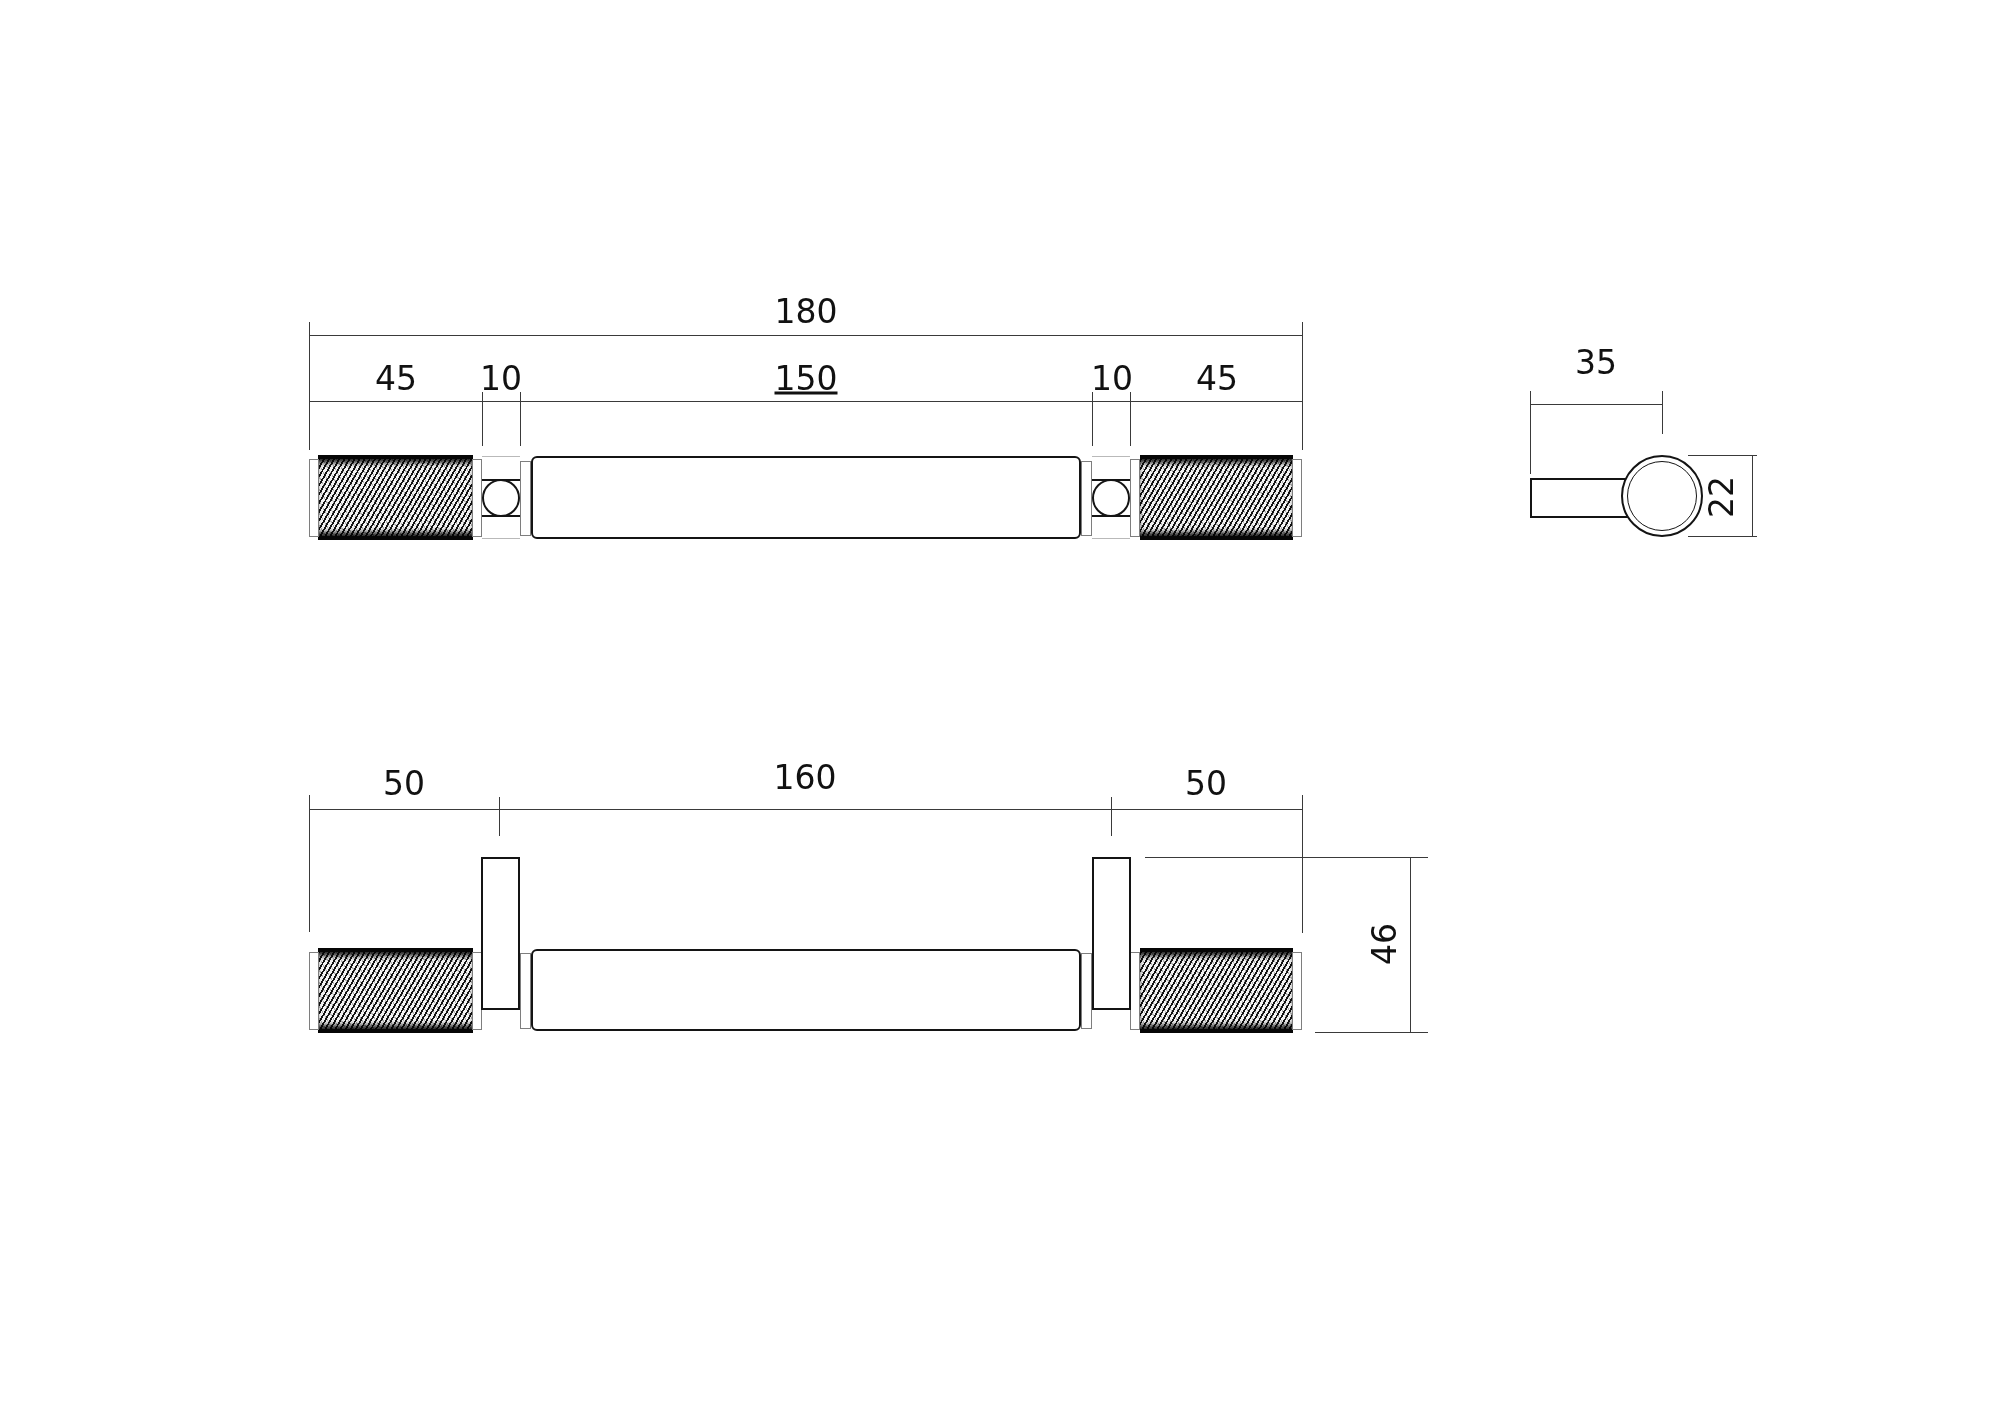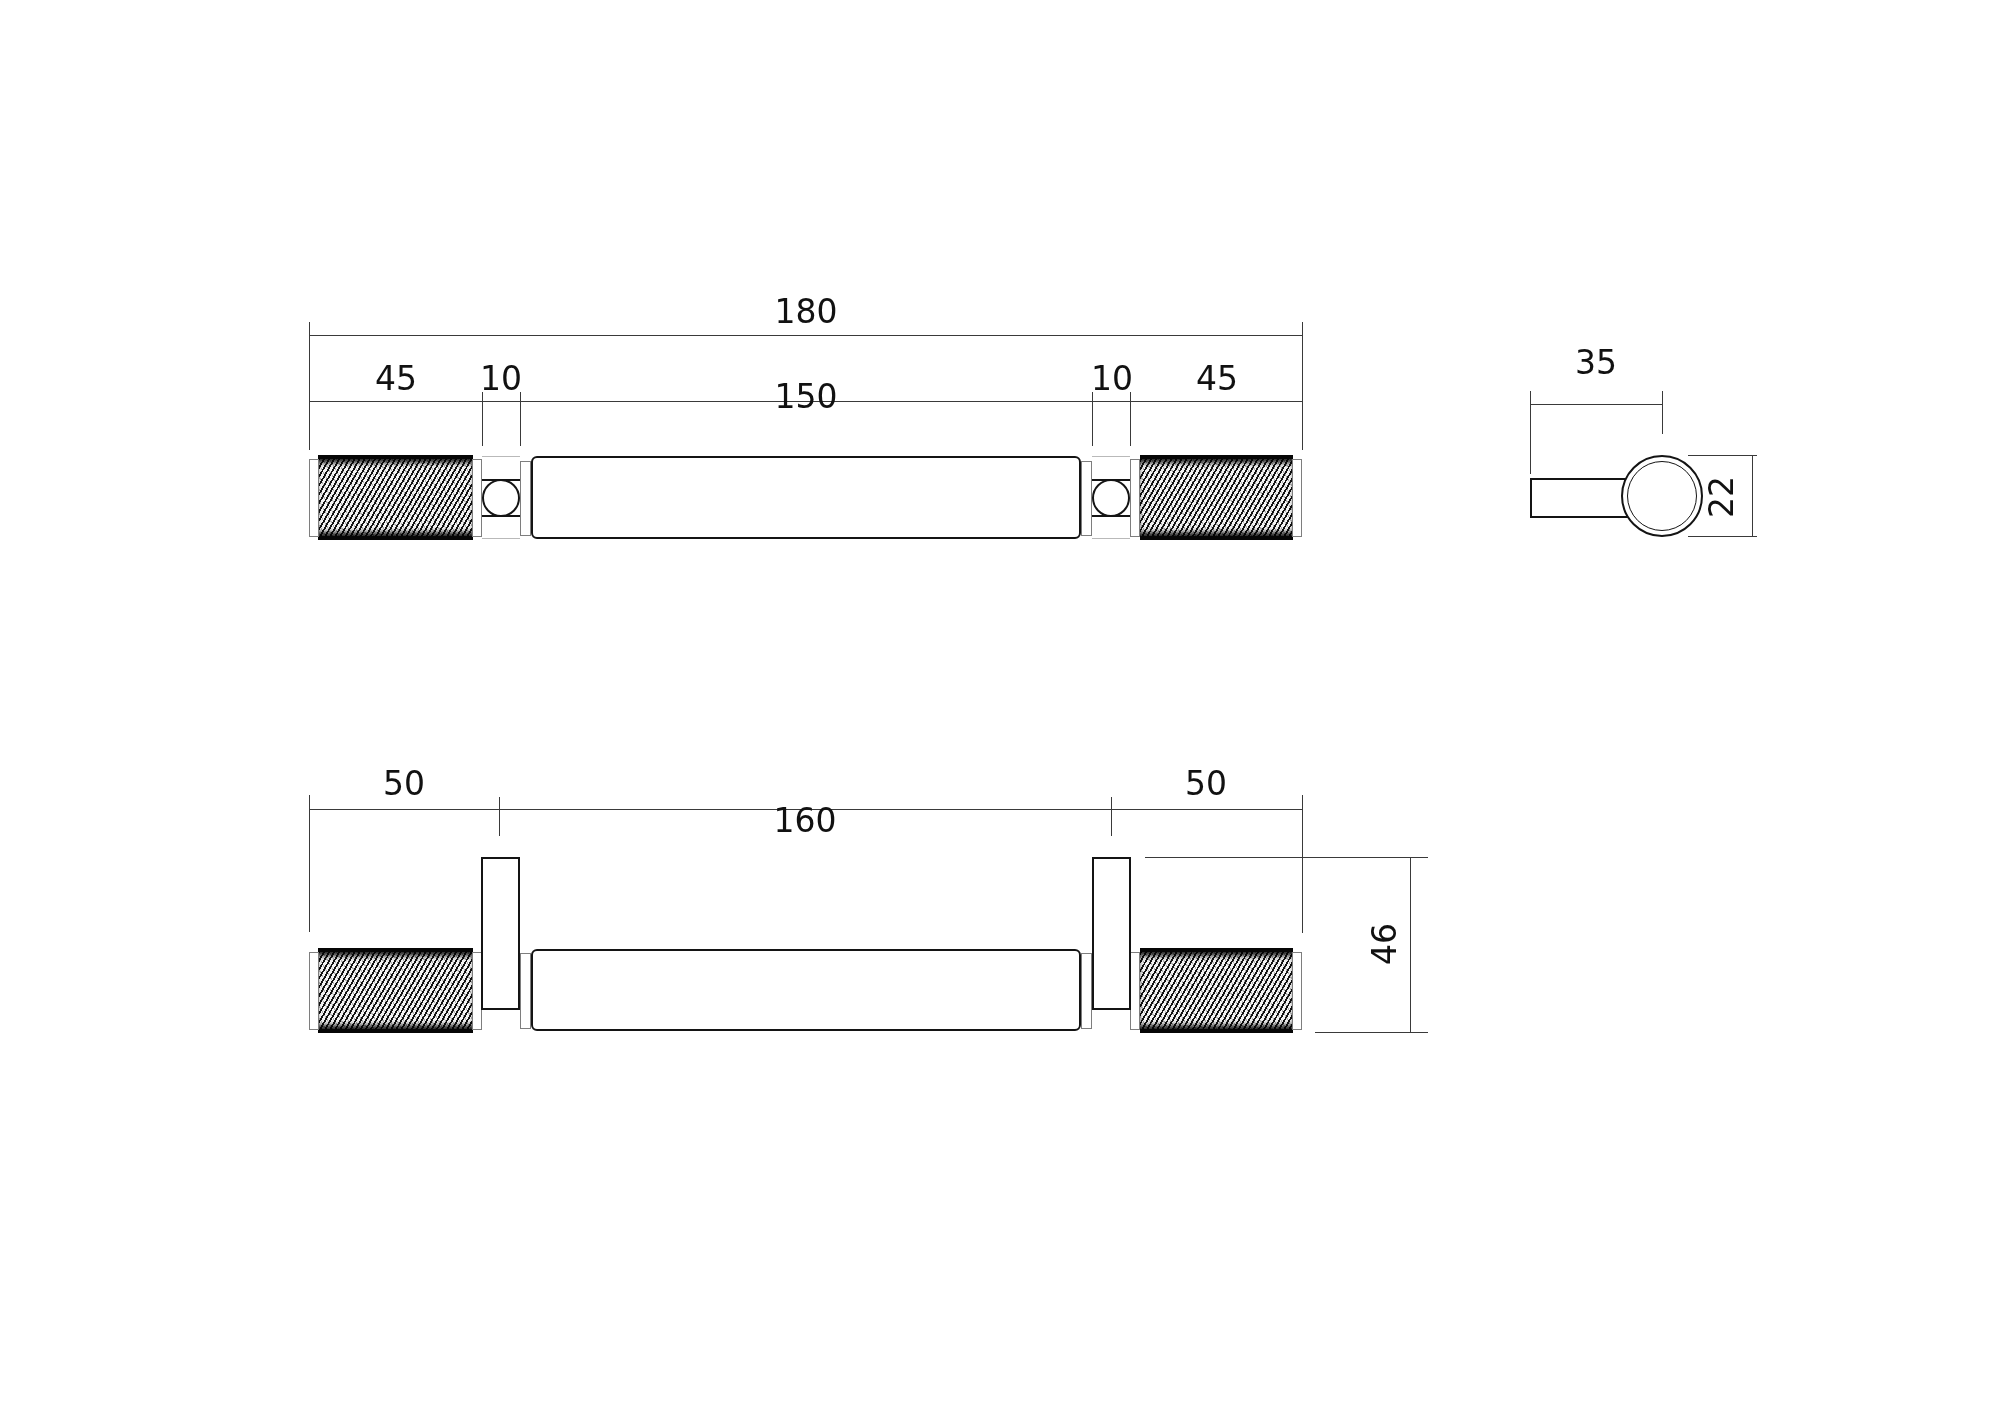--- a/index.html
+++ b/index.html
@@ -43,21 +43,21 @@
 
     <div class="vline" style="left:309px;top:322px;height:128px;"></div>
     <div class="vline" style="left:1302px;top:322px;height:128px;"></div>
     <div class="vline" style="left:482px;top:392px;height:54px;"></div>
     <div class="vline" style="left:520px;top:392px;height:54px;"></div>
     <div class="vline" style="left:1092px;top:392px;height:54px;"></div>
     <div class="vline" style="left:1130px;top:392px;height:54px;"></div>
 
     <div class="dim-label" style="left:396px;top:378px;">45</div>
     <div class="dim-label" style="left:501px;top:378px;">10</div>
-    <div class="dim-label" style="left:806px;top:396px;">150</div>
+    <div class="dim-label" style="left:806px;top:378px;text-decoration:underline;">150</div>
     <div class="dim-label" style="left:1112px;top:378px;">10</div>
     <div class="dim-label" style="left:1217px;top:378px;">45</div>
 
     <div class="gline" style="left:482px;top:456px;width:38px;"></div>
     <div class="gline" style="left:482px;top:538px;width:38px;"></div>
     <div class="gline" style="left:1092px;top:456px;width:38px;"></div>
     <div class="gline" style="left:1092px;top:538px;width:38px;"></div>
 
     <div class="hline" style="left:482px;top:479px;width:38px;height:2px;background:#141414;"></div>
     <div class="hline" style="left:482px;top:515px;width:38px;height:2px;background:#141414;"></div>
@@ -99,21 +99,21 @@
   </div>
 
   <div>
 
     <div class="hline" style="left:309px;top:809px;width:993px;"></div>
     <div class="vline" style="left:309px;top:795px;height:137px;"></div>
     <div class="vline" style="left:1302px;top:795px;height:138px;"></div>
     <div class="vline" style="left:499px;top:797px;height:39px;"></div>
     <div class="vline" style="left:1111px;top:797px;height:39px;"></div>
     <div class="dim-label" style="left:404px;top:783px;">50</div>
-    <div class="dim-label" style="left:805px;top:820px;">160</div>
+    <div class="dim-label" style="left:805px;top:777px;">160</div>
     <div class="dim-label" style="left:1206px;top:783px;">50</div>
 
     <div class="knurl" style="left:318px;top:948px;width:155px;height:85px;"></div>
     <div class="cap" style="left:309px;top:952px;width:10px;height:78px;"></div>
     <div class="cap" style="left:472px;top:952px;width:10px;height:78px;"></div>
 
     <div class="cap" style="left:520px;top:953px;width:11px;height:76px;"></div>
     <div class="bar" style="left:531px;top:949px;width:550px;height:82px;"></div>
     <div class="cap" style="left:1081px;top:953px;width:11px;height:76px;"></div>
 

